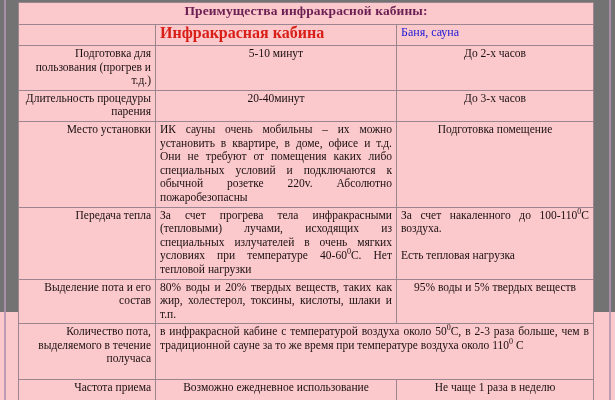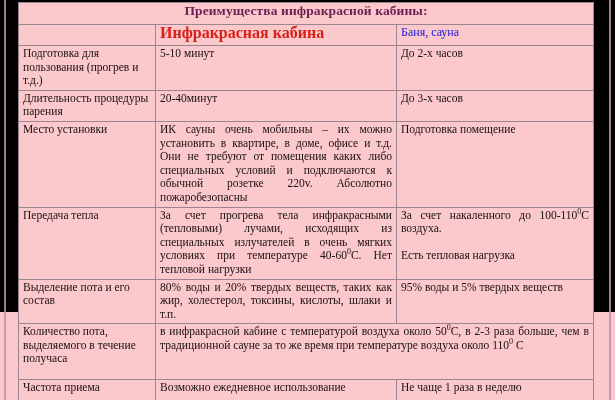--- a/index.html
+++ b/index.html
@@ -12,21 +12,21 @@
     height: 400px;
     overflow: hidden;
     background: #fbc8cb;
     font-family: "Liberation Serif", "DejaVu Serif", serif;
     color: #1a1012;
   }
   #page {
     position: relative;
     width: 615px;
     height: 312px;
-    background: #000000;
+    background: #737373;
     box-sizing: border-box;
   }
   
   .page-rule {
     position: absolute;
     top: 0;
     width: 2px;
     height: 400px;
     background: #b294b0;
     opacity: .85;
@@ -79,23 +79,23 @@
     color: #d81f18;
   }
   .head-sauna {
     font-size: 12px;
     font-weight: normal;
     color: #1e18d8;
   }
   td.head-blank { }
 
   
-  .feature  { text-align: left; }
+  .feature  { text-align: right; }
   .justify  { text-align: justify; text-align-last: left; hyphens: none; margin-top: 31px; }
-  .plain    { text-align: left; }
+  .plain    { text-align: center; }
   .spacer-line { display: block; height: 13.6px; }
   sup.deg {
     font-size: 8px;
     vertical-align: super;
     line-height: 0;
   }
 </style>
 </head>
 <body>
 

